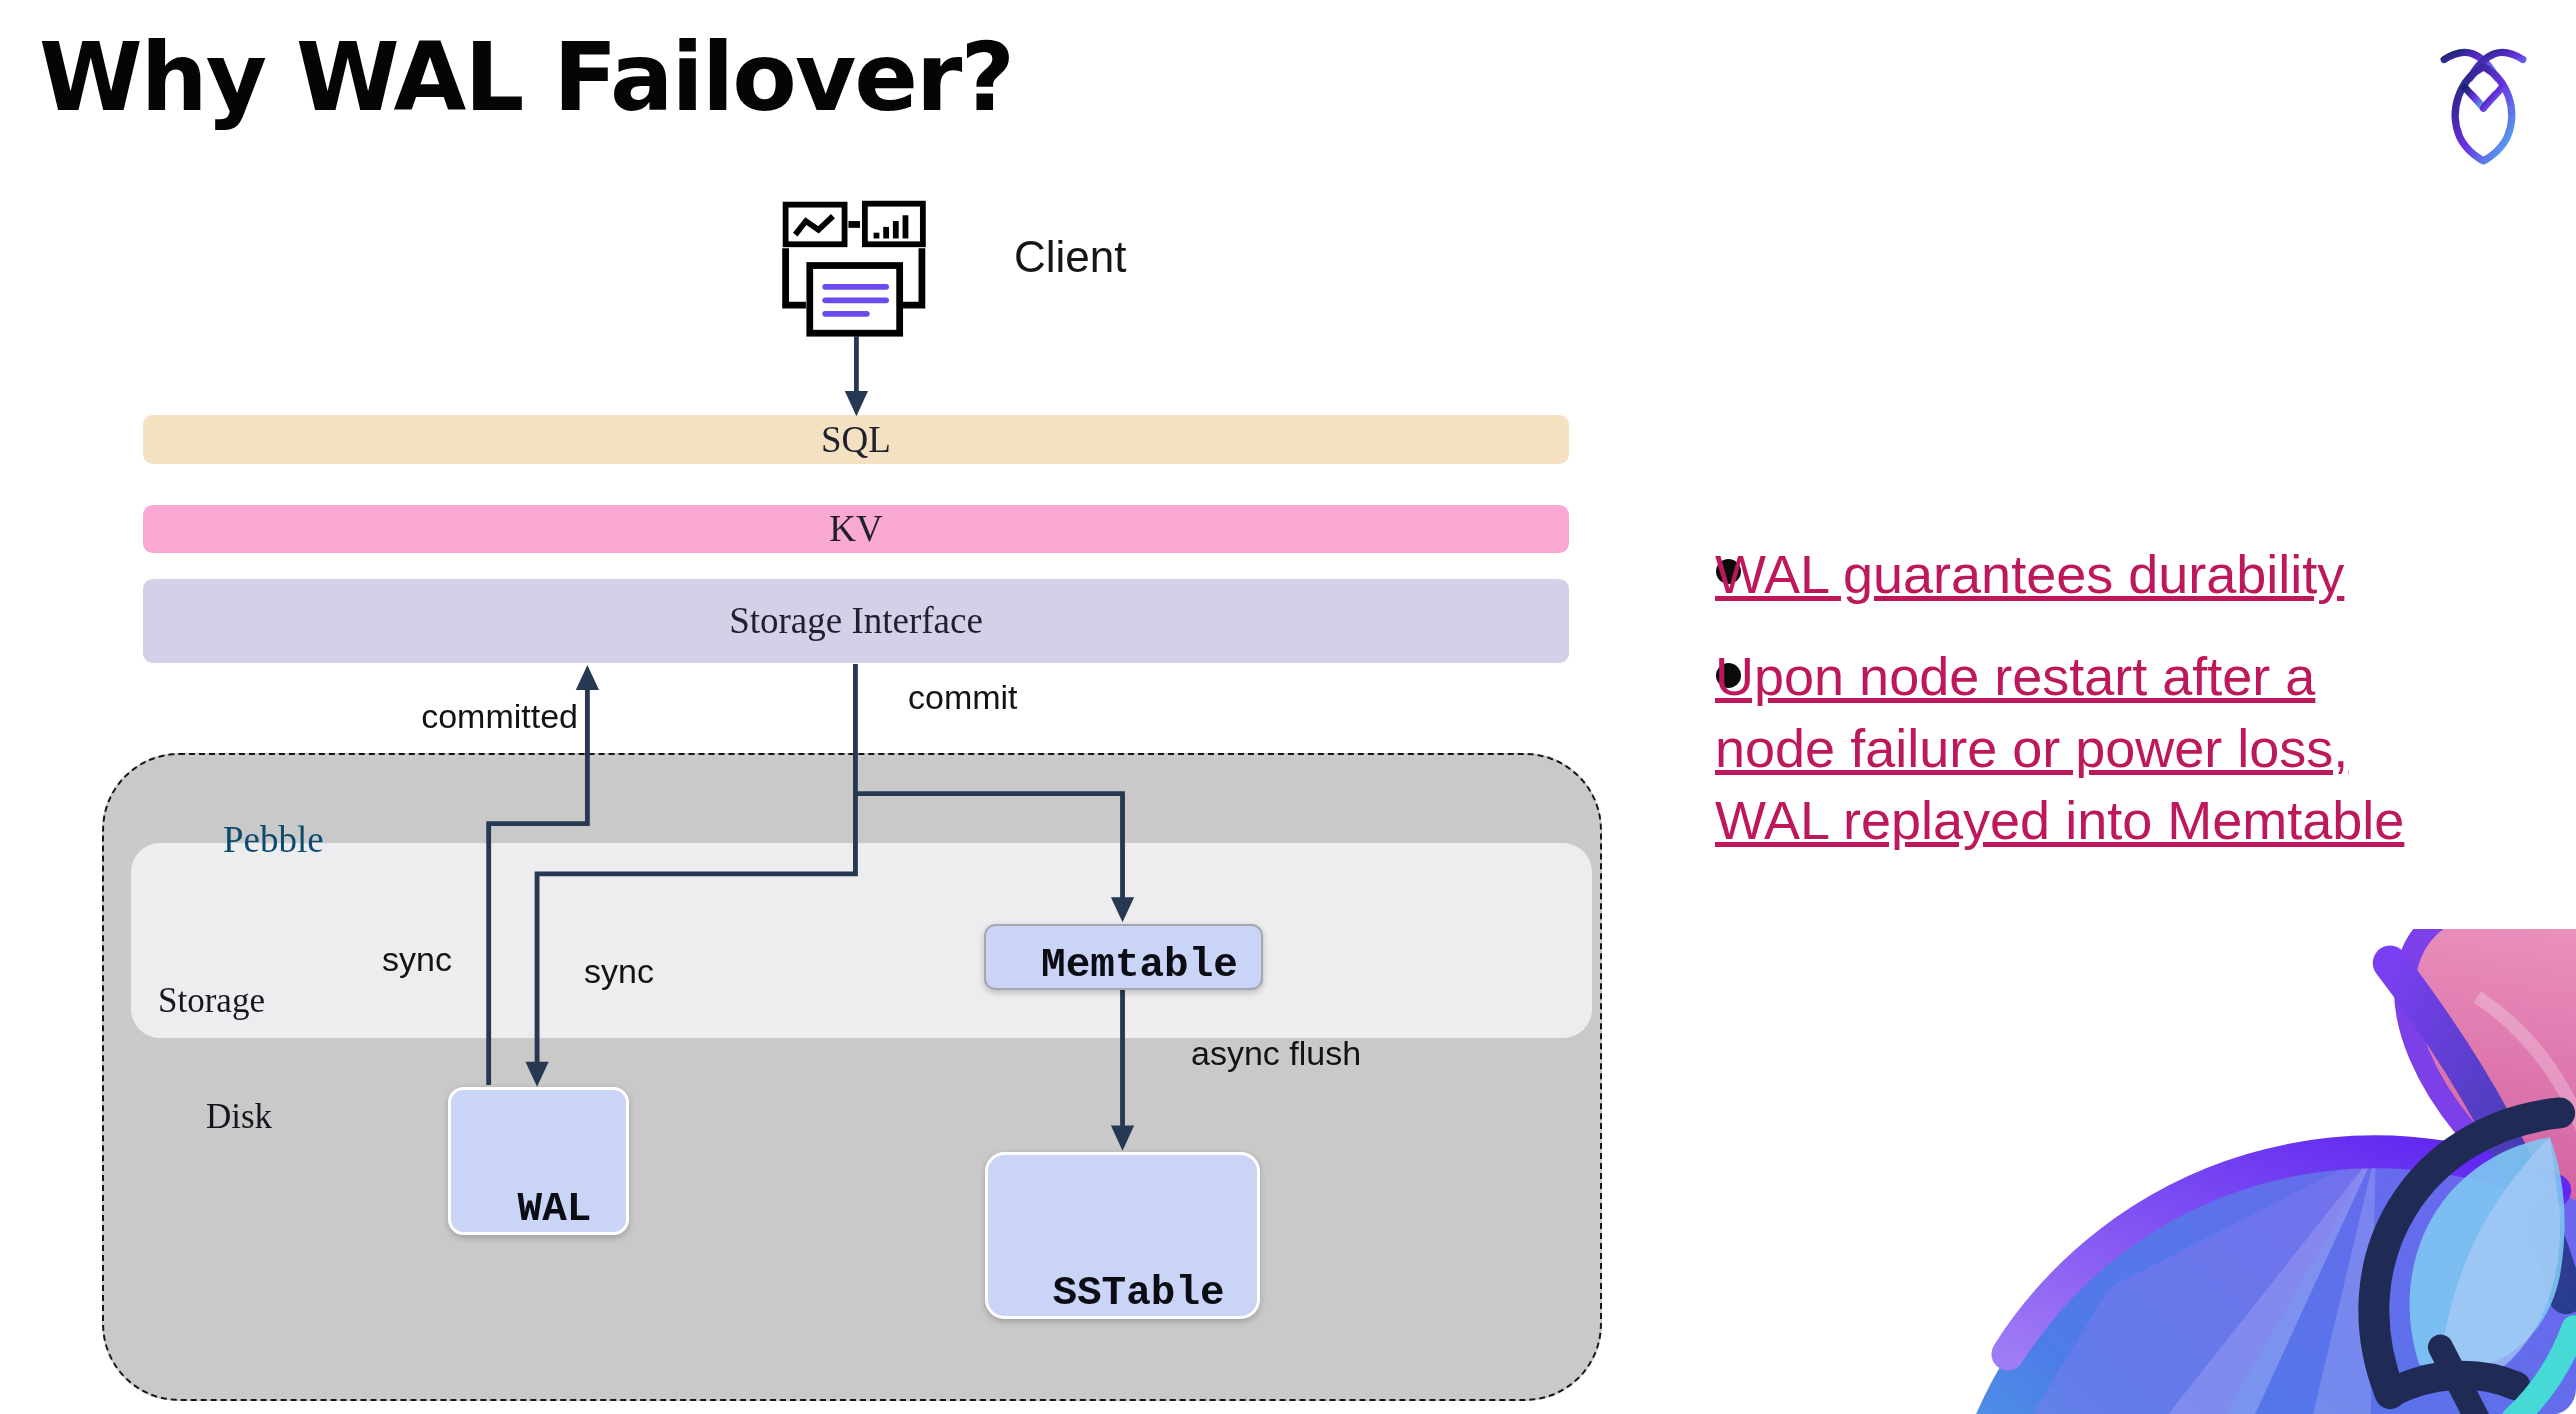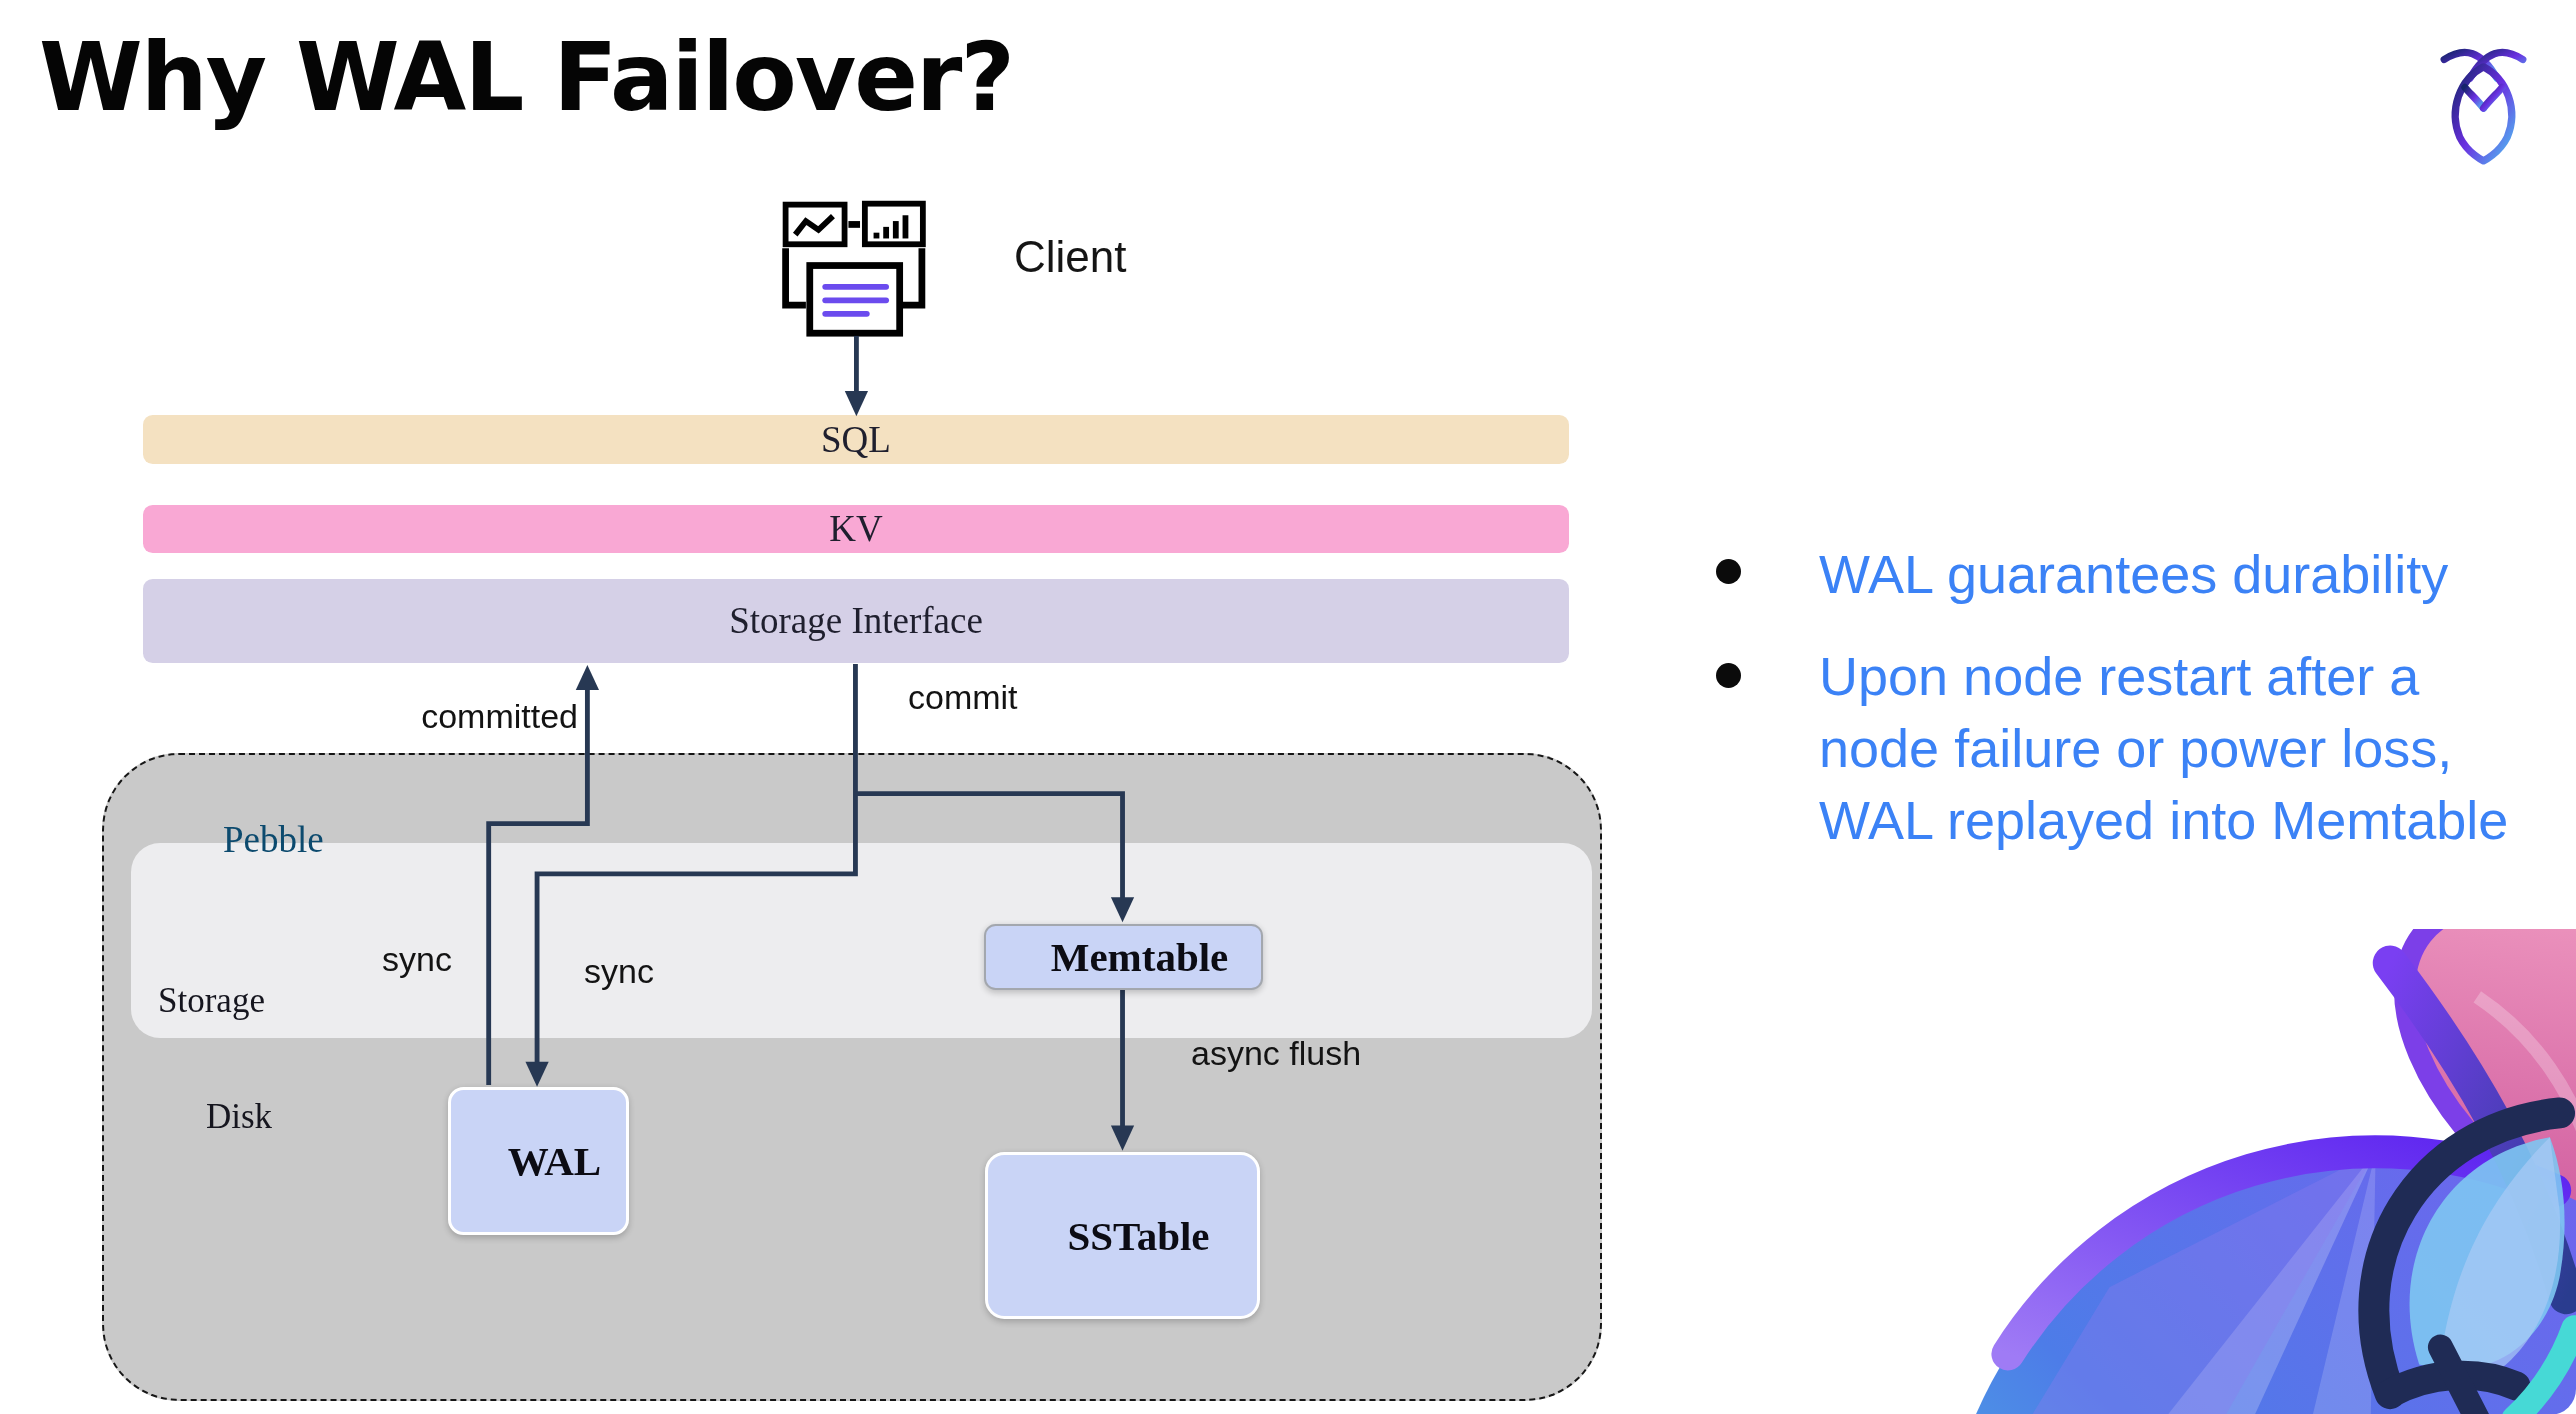--- a/index.html
+++ b/index.html
@@ -32,32 +32,32 @@
   
   .pebble{left:102px;top:753px;width:1500px;height:648px;background:#c9c9c9;
           border:2.9px dashed #161616;border-radius:77px;box-sizing:border-box;}
   .pebble-label{left:223px;top:794px;font-size:37px;color:#0c4a6e;
                 font-family:Liberation Serif, serif;margin-top:24px;}
   .memband{left:131px;top:843px;width:1461px;height:195px;background:#ededef;border-radius:29px;}
   .memory-label{left:158px;top:981px;font-size:35px;font-family:"Liberation Serif","DejaVu Serif",serif;color:#16161f;}
   .disk-label{left:206px;top:1097px;font-size:35px;font-family:"Liberation Serif","DejaVu Serif",serif;color:#16161f;}
 
   
-  .bluebox{background:#c9d4f6;border-radius:15.5px;display:flex;align-items:center;justify-content:center;
-           font-family:Liberation Serif, serif;font-weight:700;color:#0c0c14;
+  .bluebox{background:#c9d4f6;border-radius:15.5px;display:flex;align-items:flex-end;justify-content:center;
+           font-family:Liberation Mono, monospace;font-weight:700;color:#0c0c14;
            box-sizing:border-box;box-shadow:0 2.9px 6.8px rgba(0,0,0,0.20);padding-left:32px;}
   .box-wal{left:448px;top:1087px;width:181px;height:148px;border:3.9px solid #ffffff;font-size:41px;}
   .box-memtable{left:984px;top:924px;width:279px;height:66px;border:2.9px solid #a3a7ae;border-radius:11.6px;font-size:41px;}
   .box-sstable{left:985px;top:1152px;width:275px;height:167px;border:3.9px solid #ffffff;border-radius:19.4px;font-size:41px;}
 
   
   .bullet-dot{width:25px;height:25px;border-radius:50%;background:#0b0b0b;}
   .dot1{left:1716px;top:559px;}
   .dot2{left:1716px;top:663px;}
-  .bullet-text{left:1819px;font-size:54px;line-height:72px;color:#3b82f6;}
+  .bullet-text{left:1715px;font-size:54px;line-height:72px;color:#be185d;text-decoration:underline;}
   .bt1{top:538px;}
   .bt2{top:640px;}
 
   svg{display:block;}
   .novis{pointer-events:none;}
 </style>
 </head>
 <body>
 
 <div class="slide">

